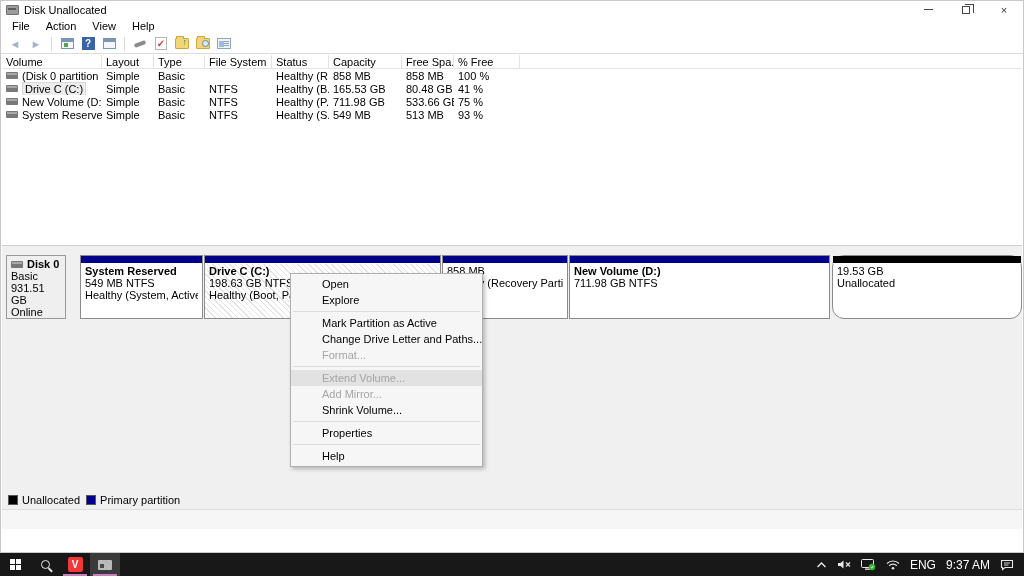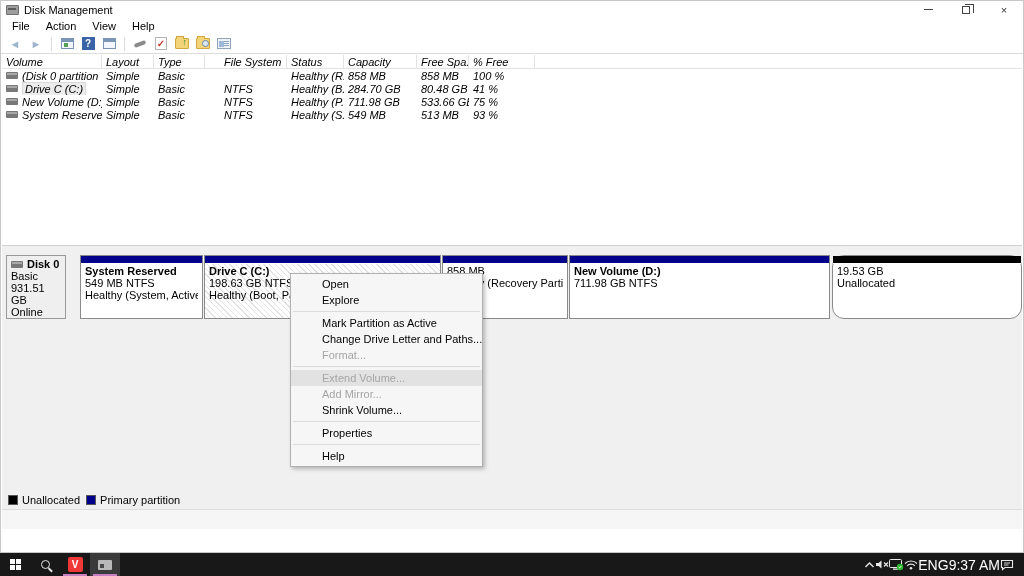--- a/index.html
+++ b/index.html
@@ -36,25 +36,25 @@
   .folder { width:14px; height:11px; background:#f3d478; border:1px solid #cfa93f; border-radius:1px; position:relative; }
   .folder:before { content:""; position:absolute; top:-3px; left:0; width:6px; height:2px; background:#f3d478; border:1px solid #cfa93f; border-bottom:none; }
   .folder.up:after { content:"↑"; position:absolute; right:1px; top:-2px; color:#2f8b2f; font-size:9px; font-weight:bold; }
   .folder.find:after { content:""; position:absolute; right:0; top:1px; width:5px; height:5px; border:1px solid #6a86a8; border-radius:50%; background:#dfe9f5; }
   .propico { width:14px; height:11px; background:#eef3fa; border:1px solid #8fa3bd; position:relative; }
   .propico:before { content:""; position:absolute; left:1px; top:2px; width:5px; height:6px; background:#9fb9d8; }
   .propico:after { content:""; position:absolute; right:1px; top:2px; width:5px; height:1px; background:#8fa3bd; box-shadow:0 2px 0 #8fa3bd, 0 4px 0 #8fa3bd; }
 
   
   .volume-list { position:absolute; top:54px; left:1px; right:1px; height:190px; background:#fff; }
-  .lrow { display:flex; height:13px; align-items:center;font-style:italic; }
+  .lrow { display:flex; height:13px; align-items:center; }
   .lheader { height:14px; border-bottom:1px solid #e3e3e3; }
   .hcell { height:100%; display:flex; align-items:center; padding:0 4px; border-right:1px solid #e3e3e3; font-size:11px; overflow:hidden; white-space:nowrap; }
   .cell { height:100%; display:flex; align-items:center; padding:0 4px; font-size:11px; overflow:hidden; white-space:nowrap; }
-  .c-vol { width:100px; } .c-lay { width:52px; } .c-typ { width:51px; } .c-fs { width:67px;margin-left:15px; }
+  .c-vol { width:100px; } .c-lay { width:52px; } .c-typ { width:51px; } .c-fs { width:67px; }
   .c-st { width:57px; } .c-cap { width:73px; } .c-free { width:52px; } .c-pct { width:66px; }
   .c-fill { flex:1; border-right:none; }
   .disk-glyph { width:12px; height:7px; background:#787878; border-radius:1px; margin-right:4px; flex:none; position:relative; }
   .disk-glyph:after { content:""; position:absolute; top:1px; left:1px; right:1px; height:2px; background:#a8a8a8; }
   .sel-box { background:#ececec; border:1px solid #d9d9d9; padding:0 2px; }
 
   
   .graph { position:absolute; top:244px; left:1px; right:1px; bottom:43px; background:#f0f0f0; border-top:1px solid #d0d0d0; }
   .disk-info { position:absolute; left:4px; top:9px; width:60px; height:64px; border:1px solid #999; background:#efefef; padding:2px 4px; }
   .disk-info .dline { line-height:12px; font-size:11px; }
@@ -92,32 +92,32 @@
   .tb-btn { width:30px; height:23px; display:flex; align-items:center; justify-content:center; position:relative; flex:none; }
   .start-glyph { width:11px; height:11px; display:grid; grid-template-columns:5px 5px; grid-template-rows:5px 5px; gap:1px; }
   .start-glyph span { background:#fff; }
   .search-glyph { width:9px; height:9px; border:1.5px solid #e8e8e8; border-radius:50%; position:relative; }
   .search-glyph:after { content:""; position:absolute; width:5px; height:1.5px; background:#e8e8e8; transform:rotate(45deg); right:-4px; bottom:-2px; }
   .vivaldi { width:15px; height:15px; background:#ef3939; border-radius:2px; color:#fff; font-size:10px; font-weight:bold; display:flex; align-items:center; justify-content:center; }
   .tb-btn.active { background:#3a3a3a; }
   .runline { position:absolute; bottom:0; left:3px; right:3px; height:2px; background:#c77fc0; }
   .dm-glyph { width:14px; height:10px; background:#b9b9b9; border-radius:1px; position:relative; }
   .dm-glyph:after { content:""; position:absolute; left:2px; bottom:2px; width:4px; height:4px; background:#4a4a4a; }
-  .tray { margin-left:auto; display:flex; align-items:center; gap:0; padding-right:10px; font-size:14px; }
+  .tray { margin-left:auto; display:flex; align-items:center; gap:10px; padding-right:10px; font-size:12px; }
   .tray svg { display:block; }
   .tray-time { text-align:center; }
 </style>
 </head>
 <body>
 
 <div class="window">
 
   <div class="titlebar">
     <span class="app-icon"></span>
-    <span class="title-text">Disk Management</span>
+    <span class="title-text">Disk Unallocated</span>
     <div class="win-controls">
       <div class="ctrl">
           <span class="min-glyph"></span>
         </div>
       <div class="ctrl">
           <span class="restore-glyph"></span>
         </div>
       <div class="ctrl">×</div>
     </div>
   </div>
@@ -193,21 +193,21 @@
 
     <div class="lrow">
       <div class="cell c-vol">
           <span class="disk-glyph"></span>
           <span class="sel-box">Drive C (C:)</span>
         </div>
       <div class="cell c-lay">Simple</div>
       <div class="cell c-typ">Basic</div>
       <div class="cell c-fs">NTFS</div>
       <div class="cell c-st">Healthy (B...</div>
-      <div class="cell c-cap">284.70 GB</div>
+      <div class="cell c-cap">165.53 GB</div>
       <div class="cell c-free">80.48 GB</div>
       <div class="cell c-pct">41 %</div>
     </div>
 
     <div class="lrow">
       <div class="cell c-vol">
           <span class="disk-glyph"></span>
           <span>New Volume (D:)</span>
         </div>
       <div class="cell c-lay">Simple</div>

